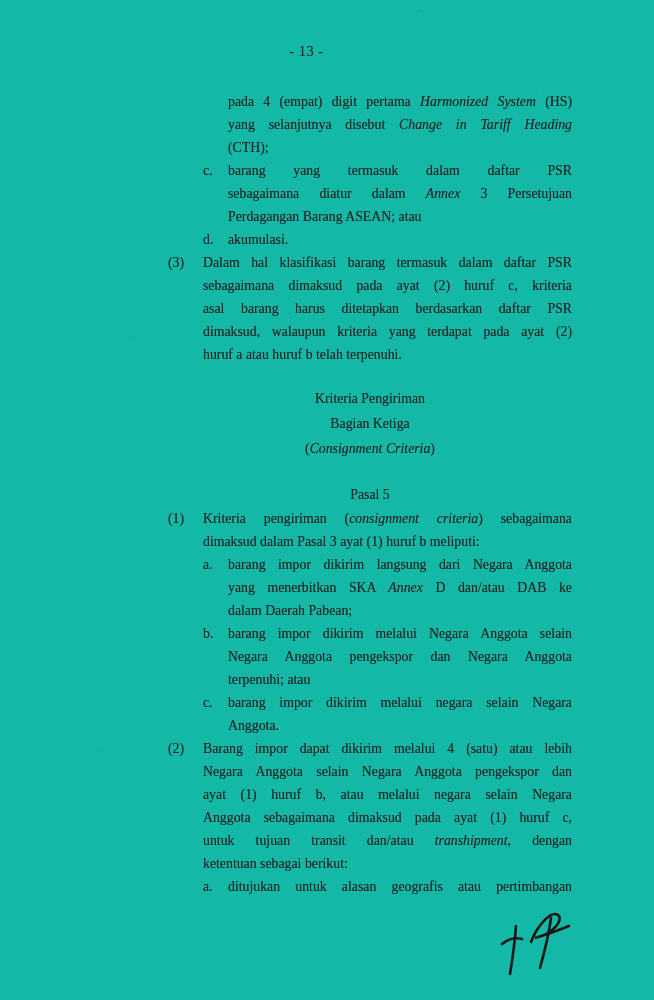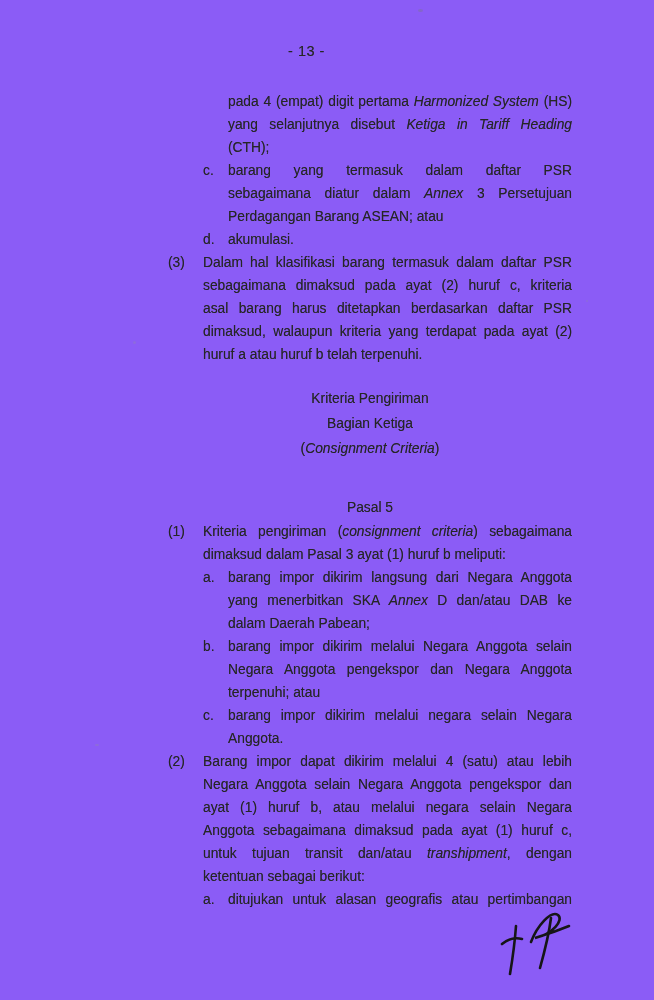--- a/index.html
+++ b/index.html
@@ -3,23 +3,23 @@
 <meta charset="utf-8">
 <title>Document Page</title>
 <style>
   * { margin: 0; padding: 0; box-sizing: border-box; }
   html, body { background: #e8e8e8; }
   .page {
     position: relative;
     width: 654px;
     height: 1000px;
     margin: 0 auto;
-    background: #8b5cf6;
+    background: #14b8a6;
     overflow: hidden;
-    font-family: Liberation Sans, sans-serif;
+    font-family: Liberation Serif, serif;
     color: #262626;
     text-shadow: 0 0 0.6px rgba(38,38,38,0.55);
   }
   .page-number {
     position: absolute;
     top: 43px; left: 0;
     width: 613px;
     text-align: center;
     font-size: 14.5px;
     letter-spacing: 0.5px;
@@ -41,41 +41,41 @@
     height: 23px;
     overflow: hidden;
     text-align: justify;
     text-align-last: justify;
   }
   .line.last { text-align-last: left; }
   .it { font-style: italic; }
   .heading-group { text-align: center; }
   .heading-line { line-height: 25px; height: 25px; }
   .mt-section { margin-top: 20px; }
-  .mt-pasal { margin-top: 34px; }
+  .mt-pasal { margin-top: 21px; }
   .paraf { position: absolute; left: 495px; top: 898px; }
   .speck { position: absolute; border-radius: 50%; }
   .speck.s1 { left: 418px; top: 9px;  width: 5px; height: 3px; background: rgba(120,120,120,0.35); }
   .speck.s2 { left: 539px; top: 92px; width: 3px; height: 2px; background: rgba(150,150,150,0.30); }
   .speck.s3 { left: 133px; top: 341px; width: 3px; height: 3px; background: rgba(150,150,150,0.25); }
   .speck.s4 { left: 95px;  top: 744px; width: 4px; height: 2px; background: rgba(150,150,150,0.30); }
   .speck.s5 { left: 586px; top: 300px; width: 2px; height: 2px; background: rgba(150,150,150,0.25); }
 </style>
 </head>
 <body>
 
 <div class="page">
 
   <div class="page-number">- 13 -</div>
 
   <main class="doc-body">
       <div class="item cont">
         <div class="text">
           <div class="line"><span>pada 4 (empat) digit pertama </span><span class="it">Harmonized System</span><span> (HS)</span></div>
-          <div class="line"><span>yang selanjutnya disebut </span><span class="it">Ketiga in Tariff Heading</span></div>
+          <div class="line"><span>yang selanjutnya disebut </span><span class="it">Change in Tariff Heading</span></div>
           <div class="line last"><span>(CTH);</span></div>
         </div>
       </div>
       <div class="item sub">
         <div class="marker">c.</div>
         <div class="text">
           <div class="line"><span>barang yang termasuk dalam daftar PSR</span></div>
           <div class="line"><span>sebagaimana diatur dalam </span><span class="it">Annex</span><span> 3 Persetujuan</span></div>
           <div class="line last"><span>Perdagangan Barang ASEAN; atau</span></div>
         </div>

